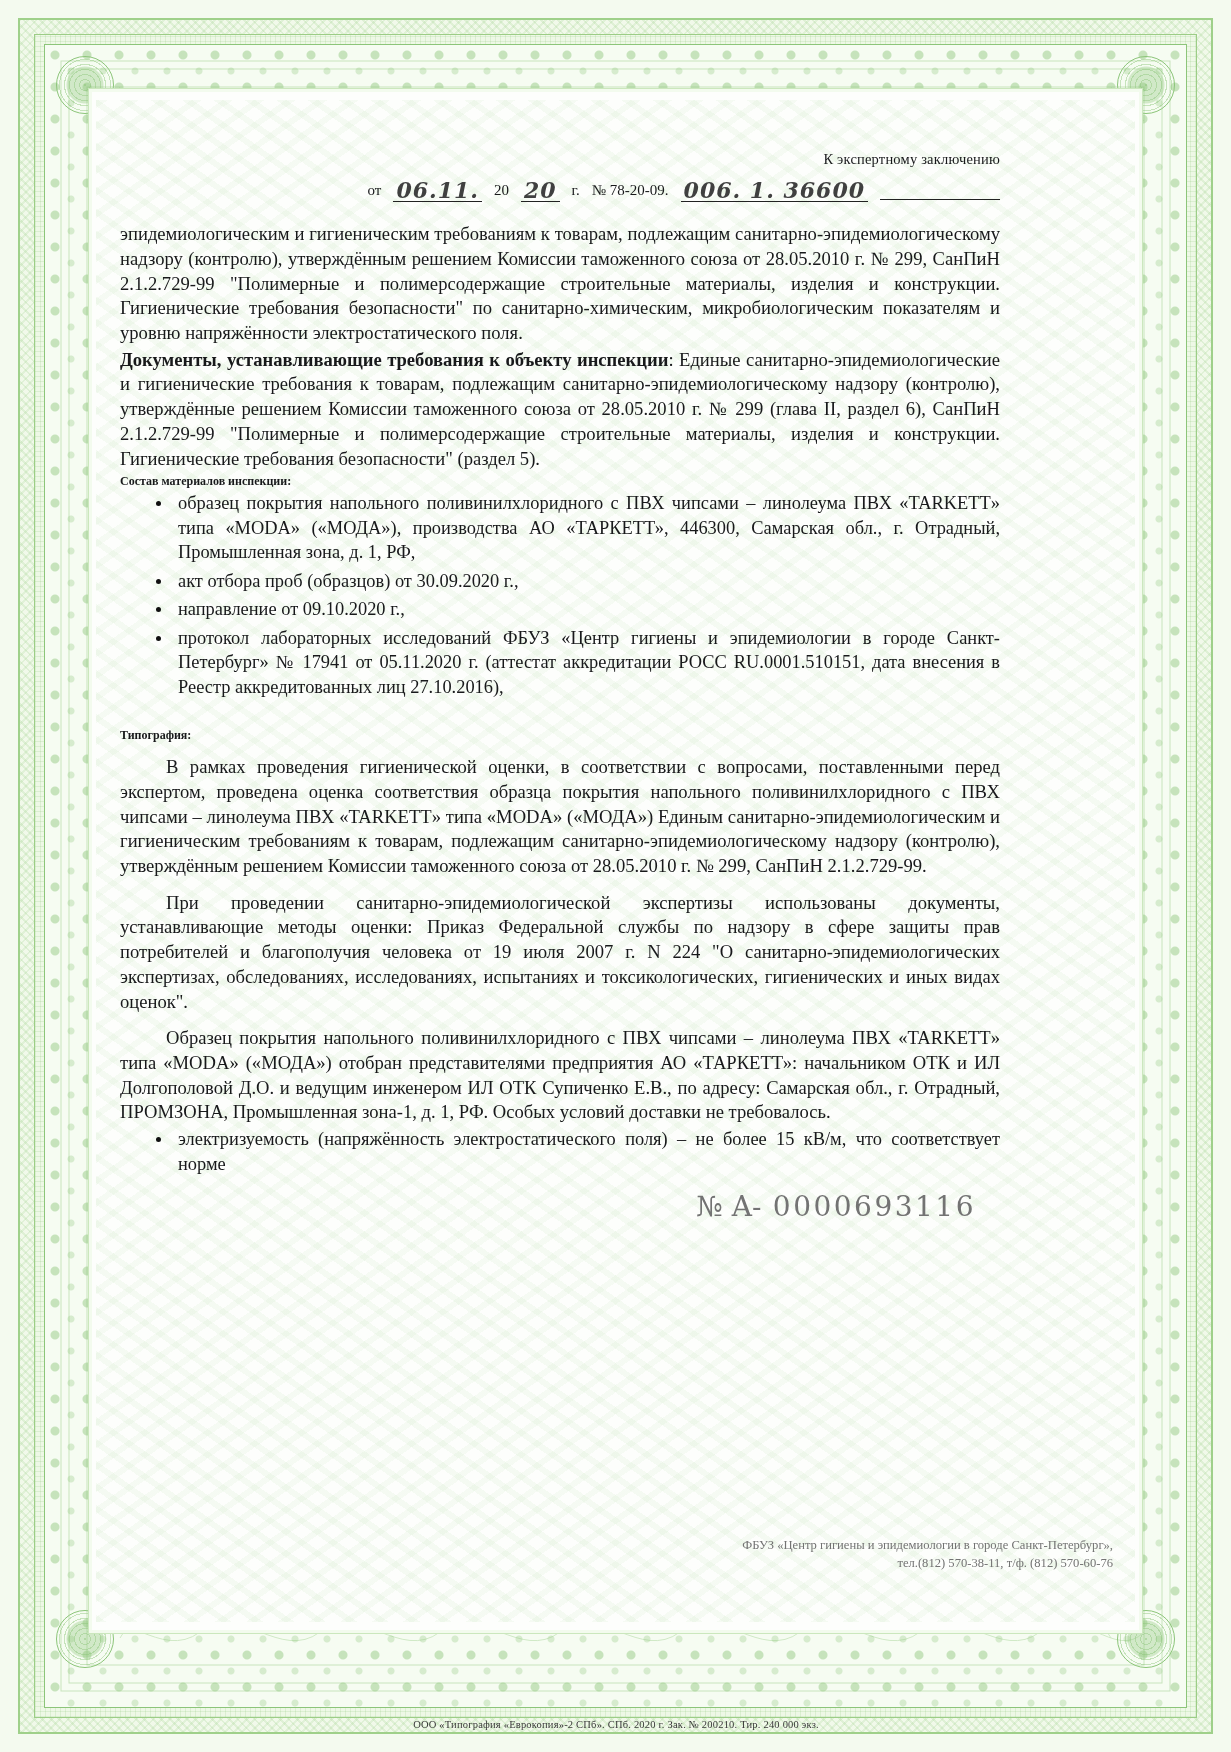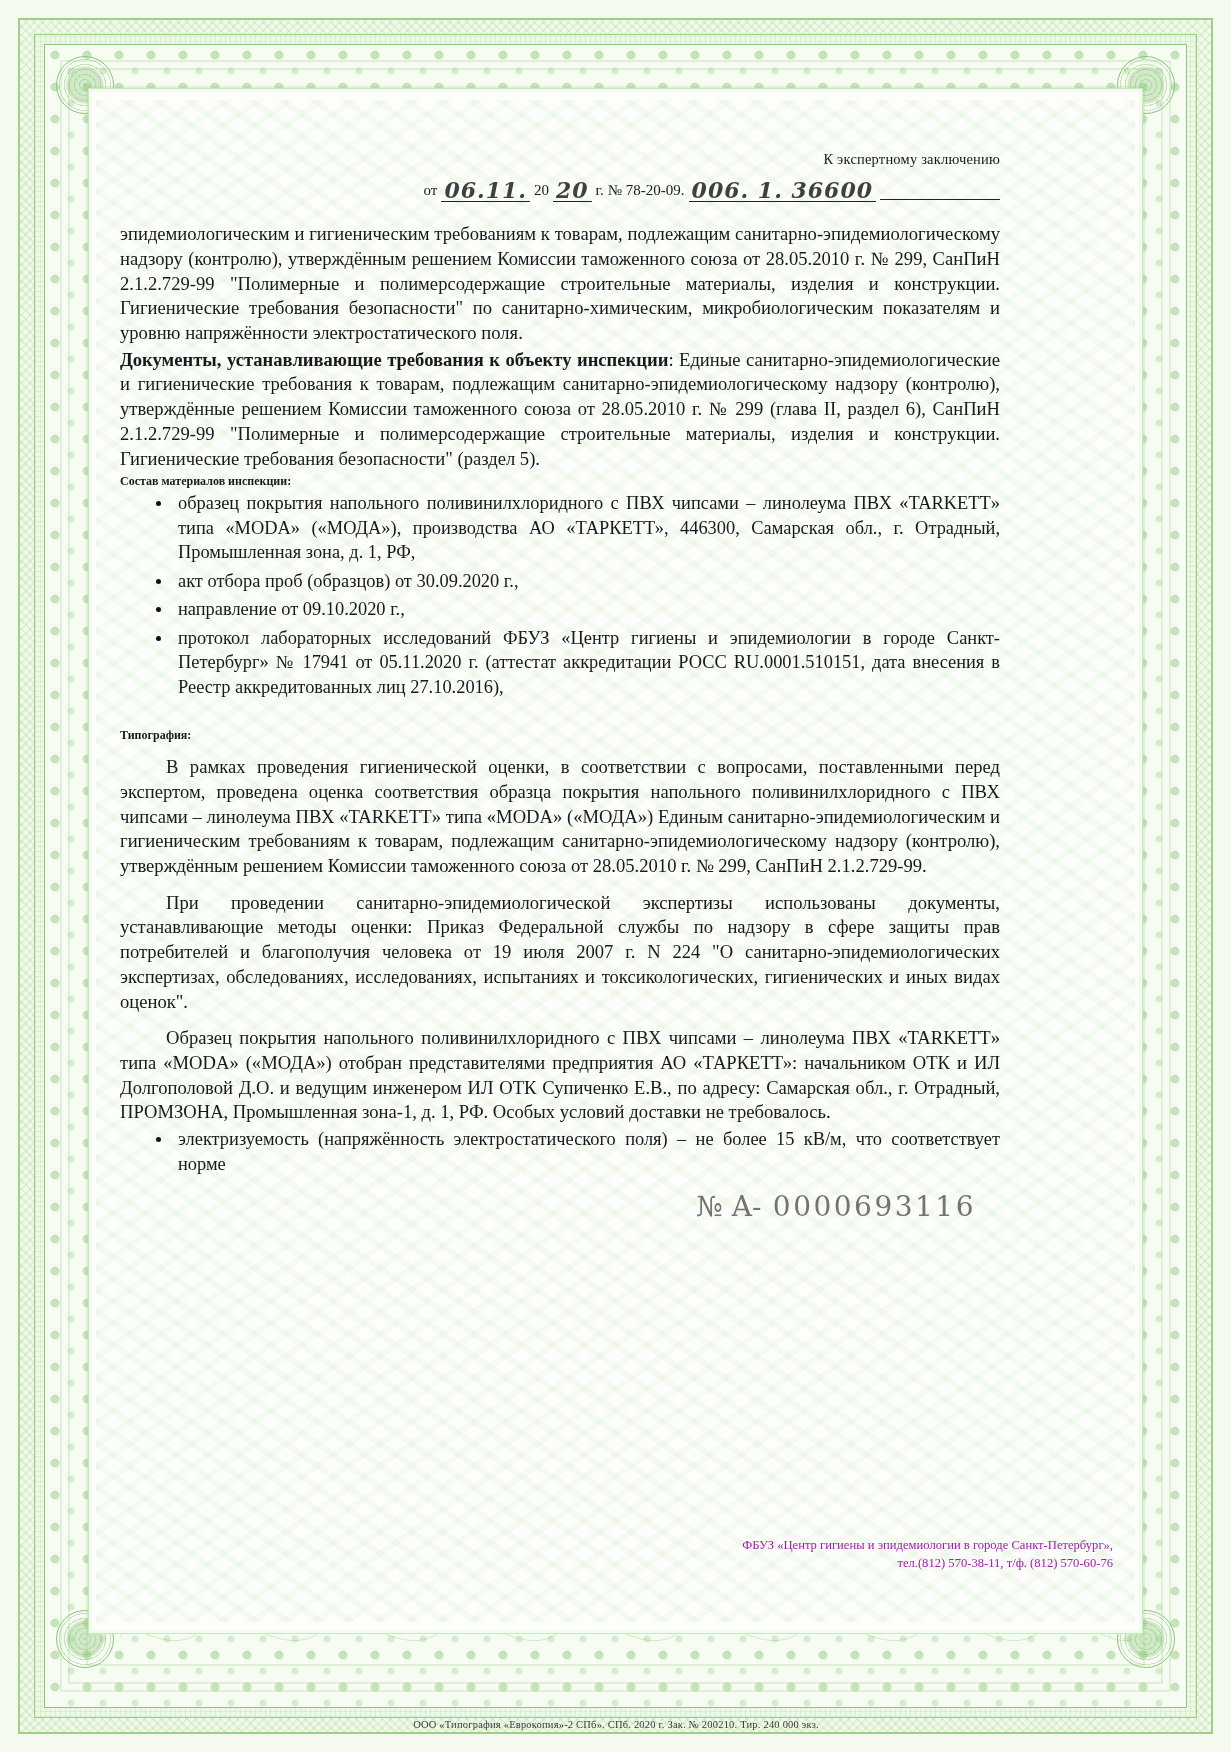--- a/index.html
+++ b/index.html
@@ -80,21 +80,21 @@
     line-height: 1.25;
   }
   .ref-line1 { letter-spacing: .2px; margin-top: 42px; }
   .ref-line2 {
     margin-top: 9px;
     font-size: 15px;
     white-space: nowrap;
     display: flex;
     justify-content: flex-end;
     align-items: flex-end;
-    gap: 4px;
+    gap: 12px;
   }
   .hand {
     font-family: "DejaVu Serif", serif;
     font-style: italic;
     font-weight: 700;
     font-size: 22px;
     letter-spacing: 1px;
     color: #404040;
     border-bottom: 1.4px solid #222;
     padding: 0 3px;
@@ -162,21 +162,21 @@
   .serial .nsign { letter-spacing: 0; }
 
   .footer-org {
     position: absolute;
     left: 120px;
     right: 118px;
     bottom: 180px;
     text-align: right;
     font-size: 12.6px;
     line-height: 1.45;
-    color: #a21caf;
+    color: #737373;
   }
   .typography-note {
     position: absolute;
     left: 1px; right: 0;
     bottom: 22px;
     text-align: center;
     font-size: 10.5px;
     color: #3a3a3a;
     letter-spacing: .2px;
   }

